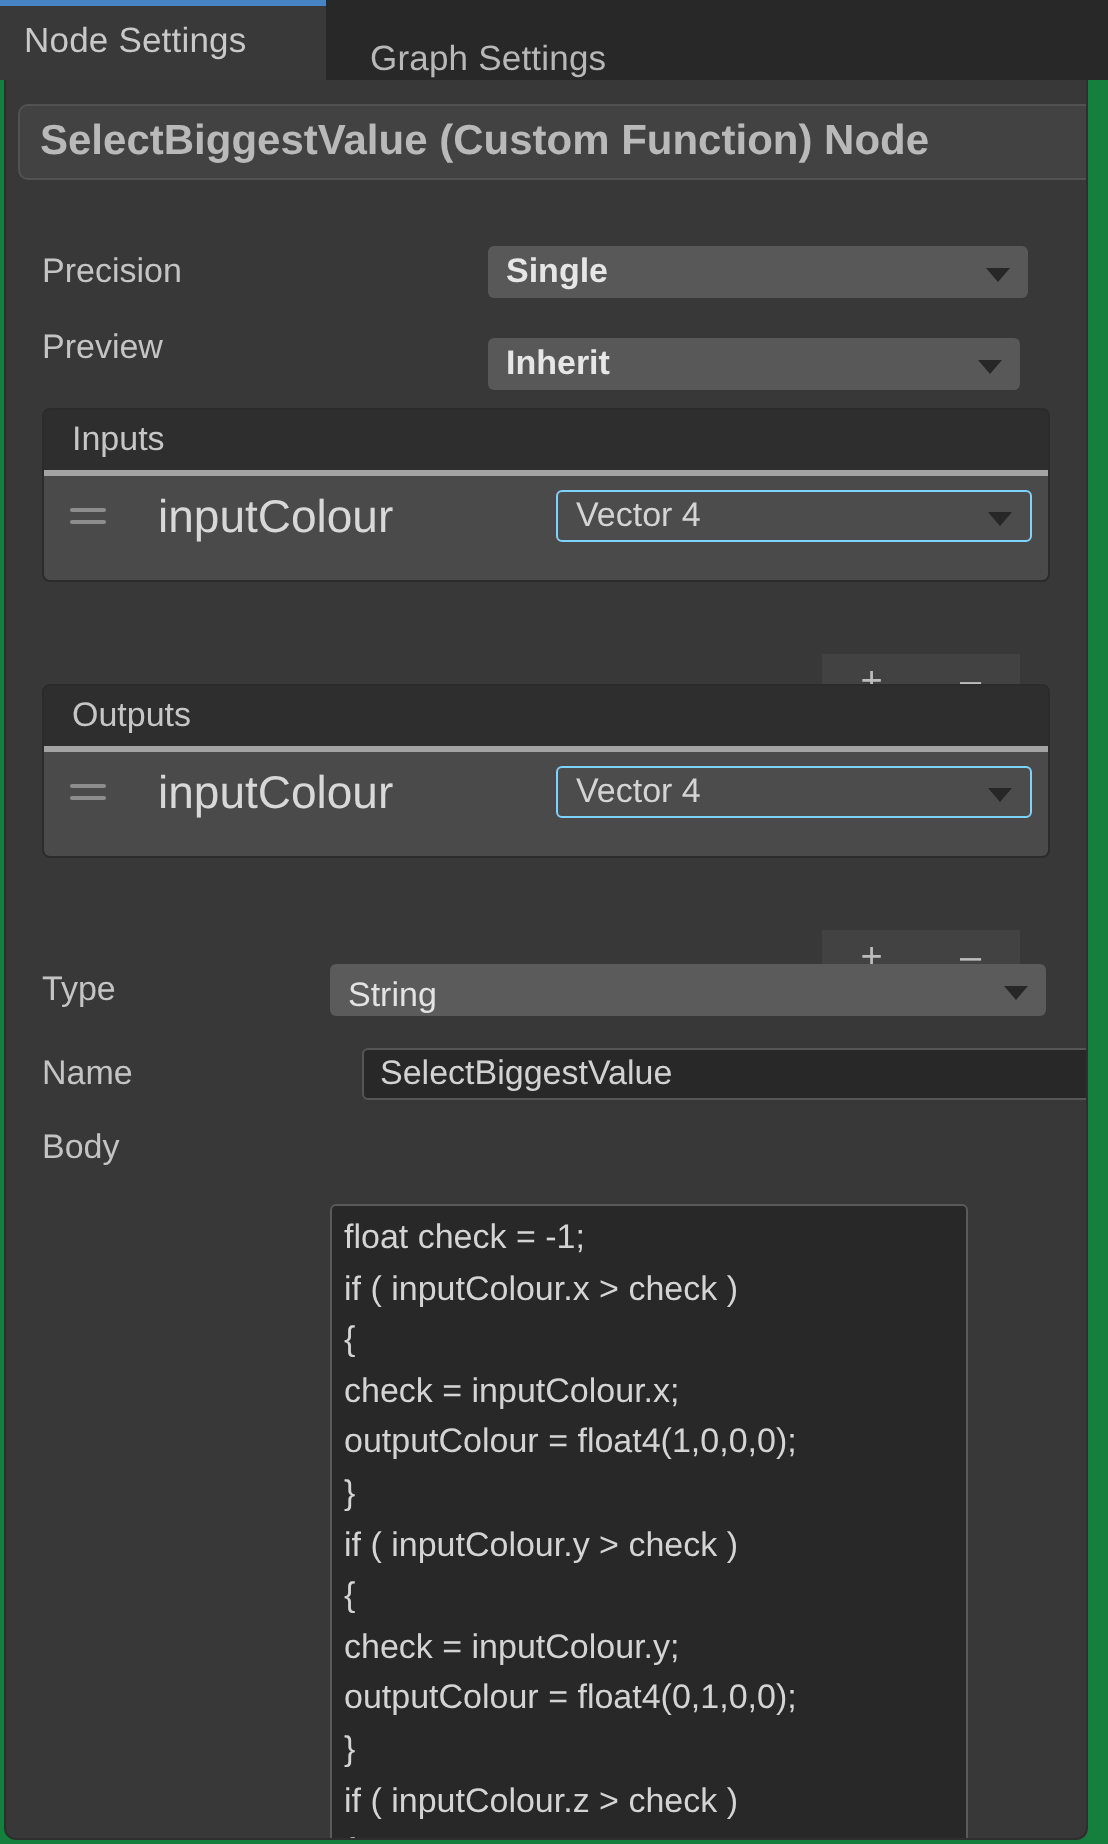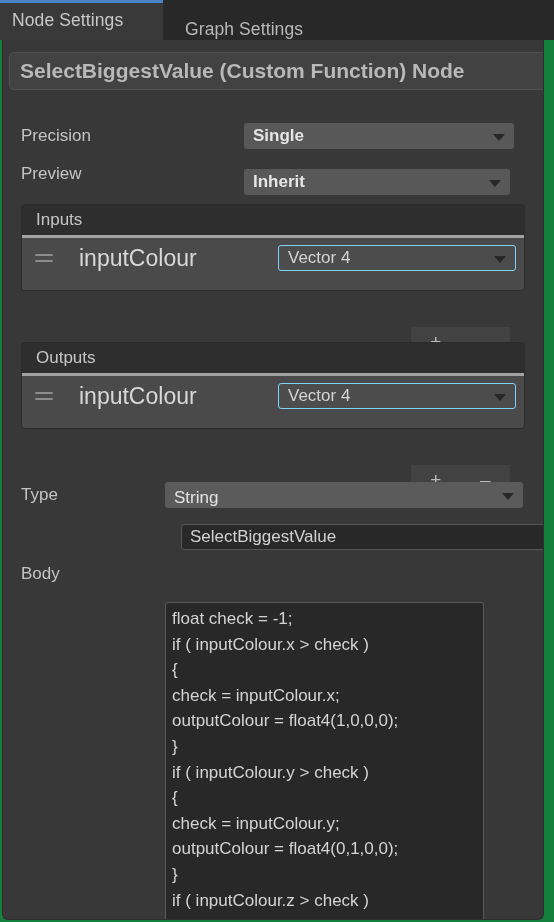--- a/index.html
+++ b/index.html
@@ -349,20 +349,23 @@
     </div>
 
     <div class="row" style="left:18px; top:442px; width:140px;text-align:right;">
       <span class="lbl">Type</span>
     </div>
     <div class="dropdown light" style="position:absolute; left:162px; top:442px; width:358px;align-items:flex-end;">
       <span>String</span>
       <span class="arrow"></span>
     </div>
 
+    <div class="row" style="left:18px; top:484px; width:140px;">
+      <span class="lbl">Name</span>
+    </div>
     <div class="textfield" style="position:absolute; left:162px; top:484px; width:418px;margin-left:16px;">
       <span>SelectBiggestValue</span>
     </div>
 
     <div class="row" style="left:18px; top:521px; width:140px;">
       <span class="lbl">Body</span>
     </div>
     <div class="codebox">
       <pre>float check = -1;
 if ( inputColour.x &gt; check )

